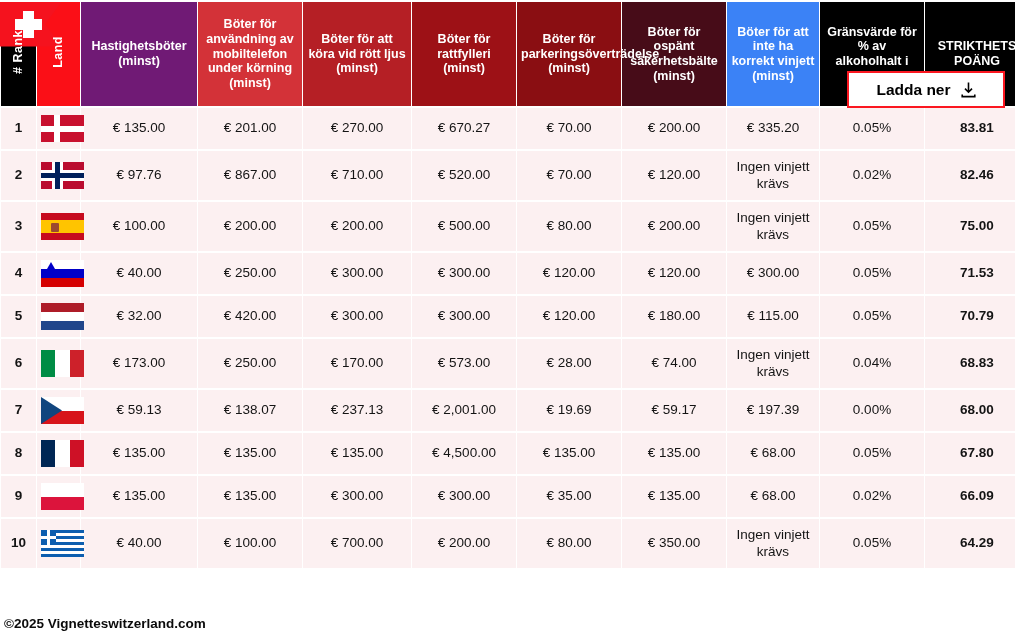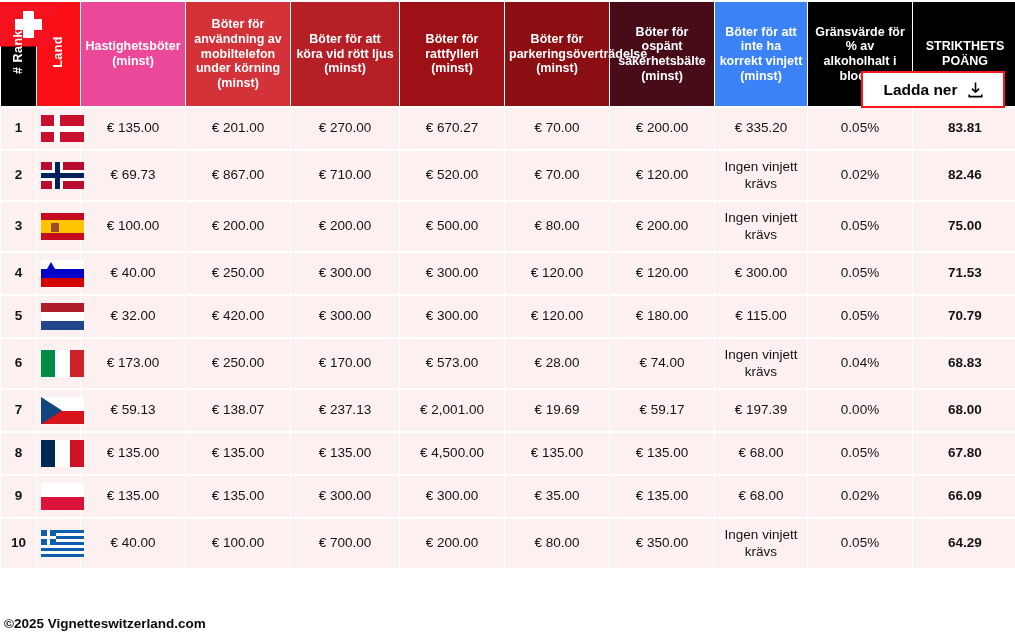--- a/index.html
+++ b/index.html
@@ -26,36 +26,36 @@
   
   .title {
     position:absolute; left:4px; top:54px; width:640px;
     font-size:21.5px; font-weight:bold; color:#0b0b0b; line-height:1.30;
     letter-spacing:-0.2px;
   }
 
   
   .dl-btn {
     position:absolute; right:10px; top:71px;
-    width:144px; height:37px;
+    width:158px; height:37px;
     border:2.5px solid #fb1720; background:#fff;
     display:flex; align-items:center; justify-content:center; gap:10px;
     font-size:15.5px; font-weight:bold; color:#000; cursor:pointer;
   }
   .dl-icon { display:inline-block; width:15px; height:16px; position:relative; }
   .dl-icon svg { display:block; }
   table.grid { border-collapse:separate; border-spacing:1px 2px; width:1015px; table-layout:fixed; }
 
   table.grid th {
     color:#ffffff; font-size:12.5px; font-weight:bold; line-height:1.18;
     text-align:center; vertical-align:middle; padding:5px 4px; height:104px;
   }
   th.c0 { background:#000000; width:35px; padding:0; }
   th.c1 { background:#fb0f17; width:43px; padding:0; }
-  th.c2 { background:#ec4899; width:104px; }
+  th.c2 { background:#701a75; width:116px; }
   th.c3 { background:#d33238; width:104px; }
   th.c4 { background:#b51f25; width:108px; }
   th.c5 { background:#9d1116; width:104px; }
   th.c6 { background:#8a0e12; width:104px; }
   th.c7 { background:#470c18; width:104px; }
   th.c8 { background:#3b82f6; width:92px; }
   th.c9 { background:#000000; width:104px; }
   th.c10{ background:#000000; width:104px; }
 
   .vert { writing-mode: vertical-rl; transform: rotate(180deg); white-space:nowrap;
@@ -181,21 +181,21 @@
           <td>€ 670.27</td>
           <td>€ 70.00</td>
           <td>€ 200.00</td>
           <td>€ 335.20</td>
           <td>0.05%</td>
           <td class="score">83.81</td>
         </tr>
         <tr class="row-tall">
           <td class="rank">2</td>
           <td class="land"><div class="flag fl-no"><div class="wv"></div><div class="wh"></div><div class="bv"></div><div class="bh"></div></div></td>
-          <td>€ 69.73</td>
+          <td>€ 97.76</td>
           <td>€ 867.00</td>
           <td>€ 710.00</td>
           <td>€ 520.00</td>
           <td>€ 70.00</td>
           <td>€ 120.00</td>
           <td>Ingen vinjett krävs</td>
           <td>0.02%</td>
           <td class="score">82.46</td>
         </tr>
         <tr class="row-tall">

